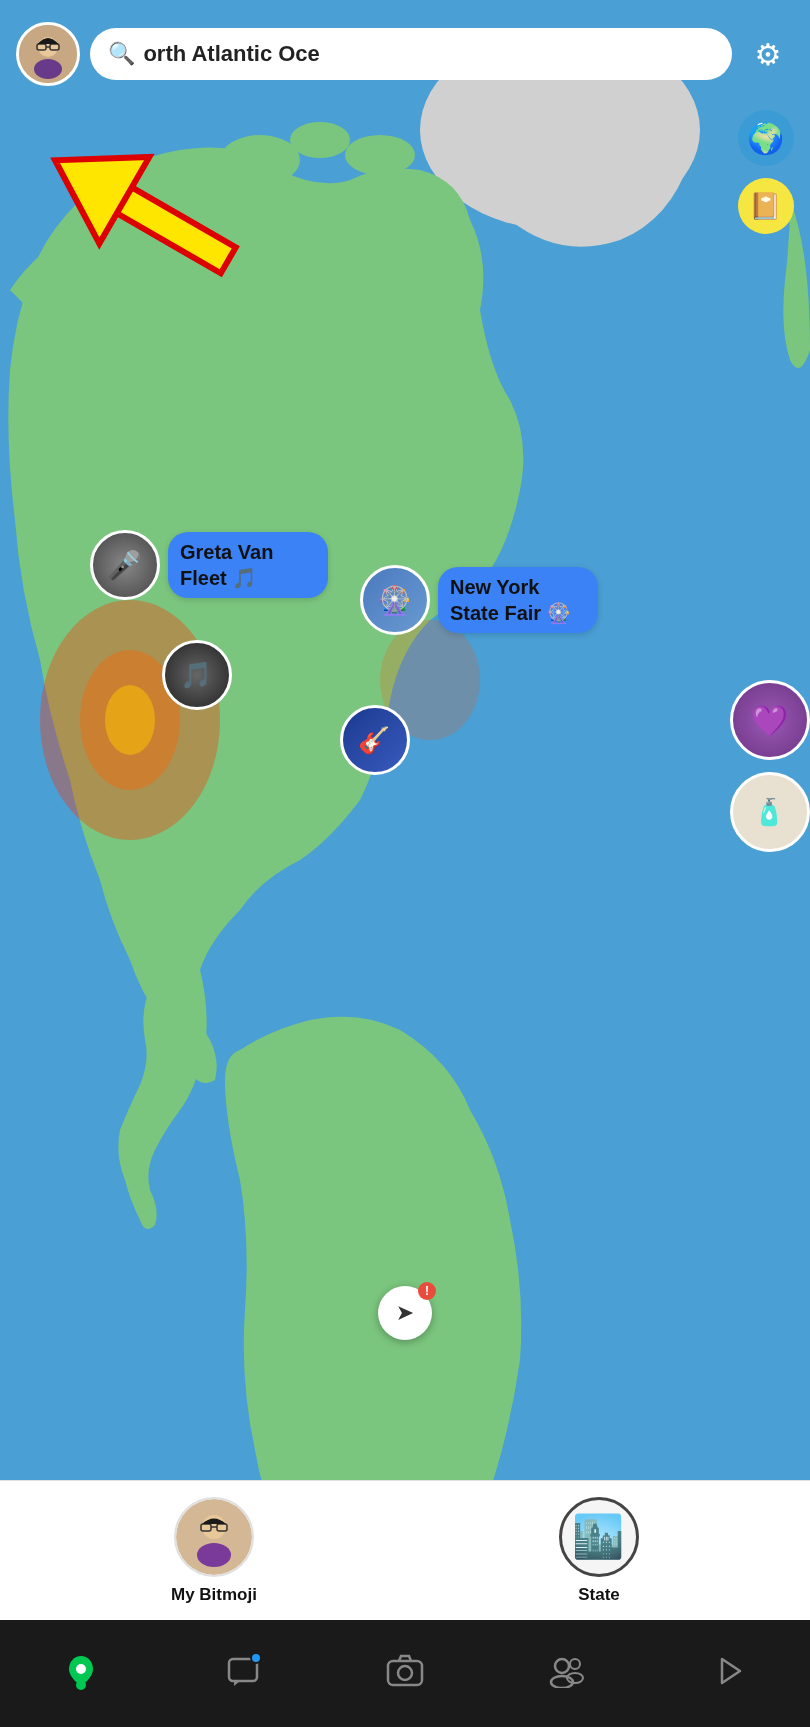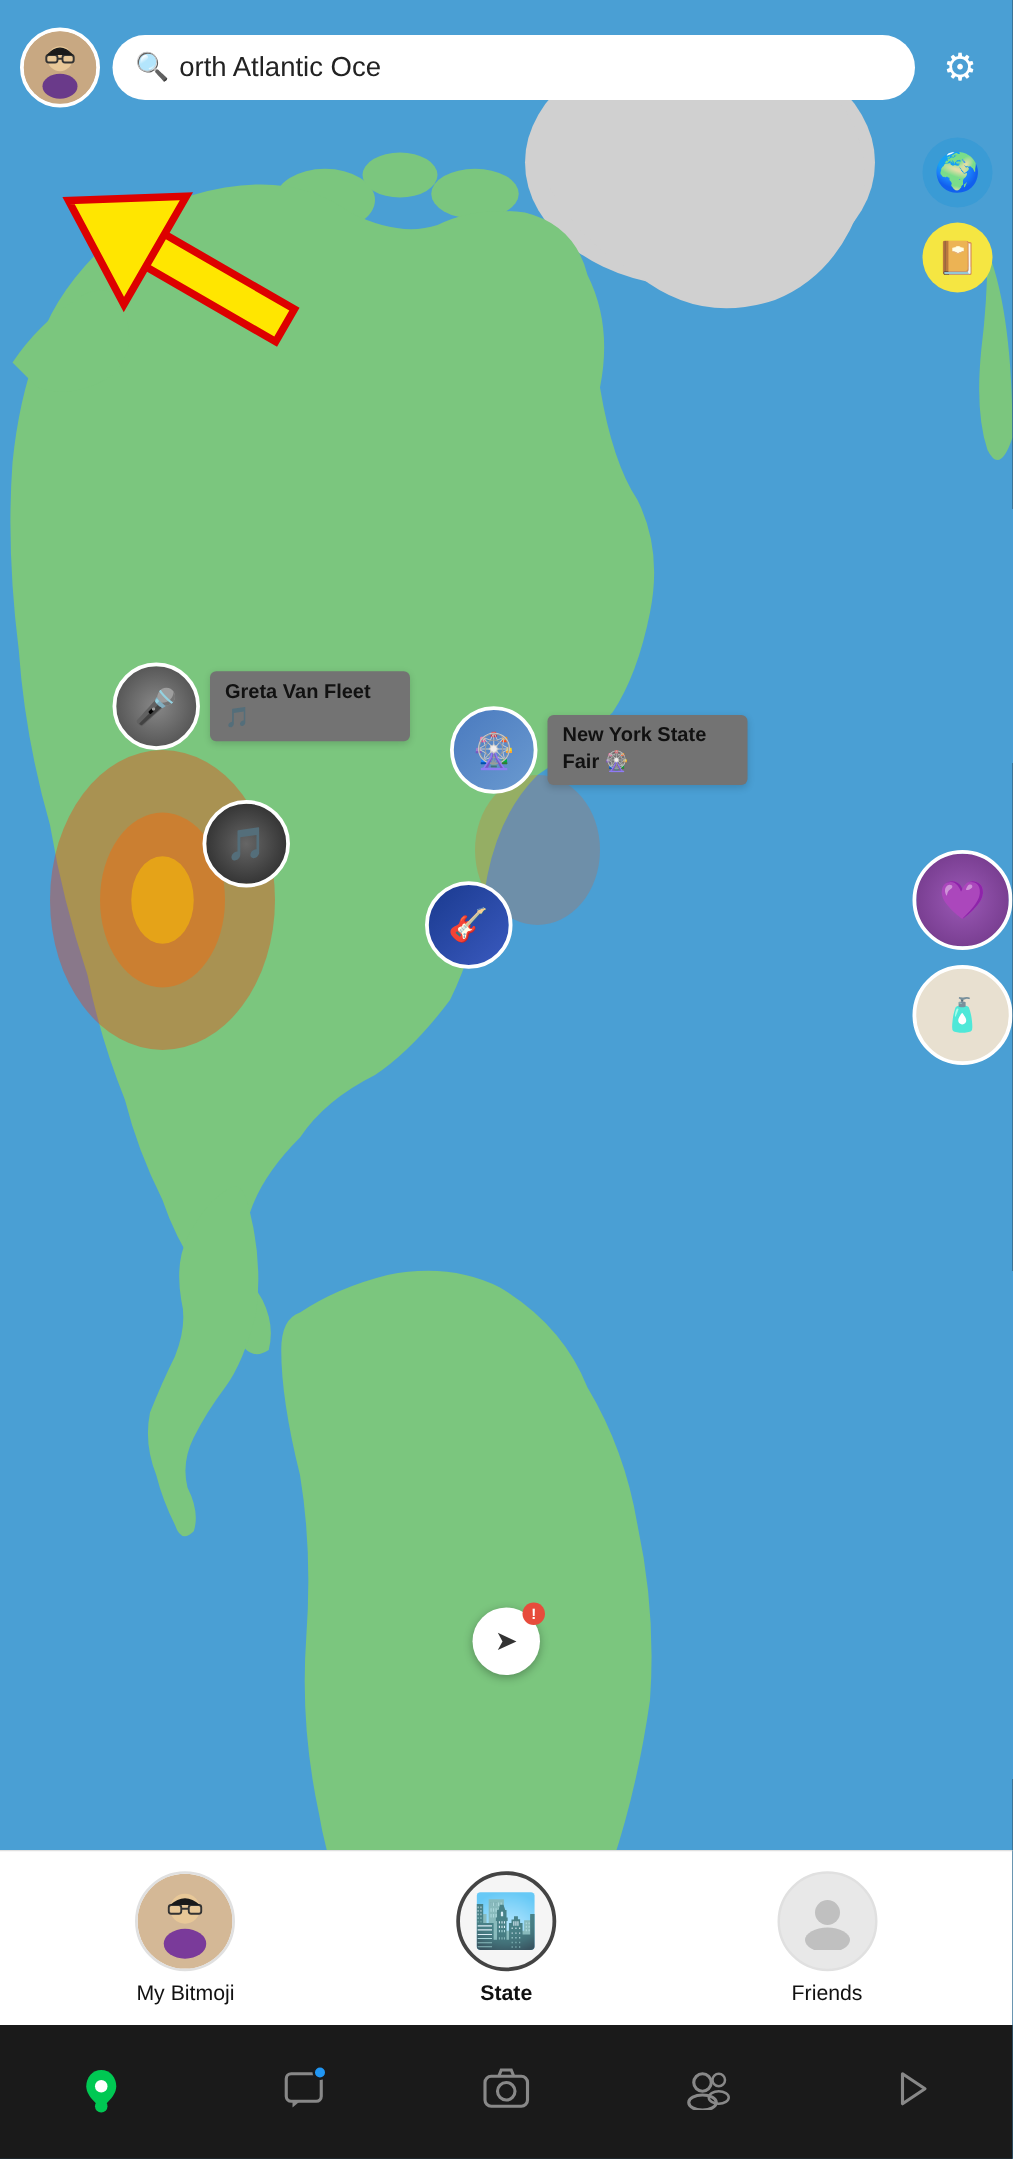--- a/index.html
+++ b/index.html
@@ -73,21 +73,21 @@
       gap: 8px;
     }
 
     .search-icon-wrap {
       font-size: 22px;
       color: #666;
     }
 
     .search-text {
       font-size: 22px;
-      font-weight: 400;
+      font-weight: 700;
       color: #222;
     }
 
     .settings-btn {
       width: 52px;
       height: 52px;
       display: flex;
       align-items: center;
       justify-content: center;
       cursor: pointer;
@@ -182,24 +182,24 @@
       border: 3px solid white;
       overflow: hidden;
       flex-shrink: 0;
       display: flex;
       align-items: center;
       justify-content: center;
       font-size: 28px;
     }
 
     .event-label {
-      background: #737373;
-      border-radius: 5px;
+      background: #3b82f6;
+      border-radius: 20px;
       padding: 7px 12px;
-      font-size: 16px;
+      font-size: 20px;
       font-weight: 600;
       color: #111;
       line-height: 1.3;
       box-shadow: 0 2px 6px rgba(0,0,0,0.15);
       max-width: 160px;
     }
 
     
     .side-thumb {
       position: absolute;
@@ -279,21 +279,21 @@
       background: #f0f0f0;
       display: flex;
       align-items: center;
       justify-content: center;
       overflow: hidden;
       border: 2px solid #e0e0e0;
     }
 
     .tab-label {
       font-size: 17px;
-      font-weight: 400;
+      font-weight: 700;
       color: #111;
     }
 
     .tab-item.active .tab-circle {
       border: 3px solid #333;
     }
 
     .nav-icon-wrap {
       position: relative;
       display: inline-flex;
@@ -501,29 +501,20 @@
     <span class="tab-label">My Bitmoji</span>
   </div>
 
   <div class="tab-item active">
     <div class="tab-circle" style="background: #f5f5f5; border: 3px solid #444;">
       <span style="font-size:42px;">🏙️</span>
     </div>
     <span class="tab-label" style="font-weight:700;">State</span>
   </div>
 
-  <div class="tab-item">
-    <div class="tab-circle" style="background: #e8e8e8;">
-      <svg width="46" height="46" viewBox="0 0 46 46">
-        <circle cx="23" cy="16" r="10" fill="#c0c0c0"></circle>
-        <ellipse cx="23" cy="38" rx="18" ry="10" fill="#c0c0c0"></ellipse>
-      </svg>
-    </div>
-    <span class="tab-label">Friends</span>
-  </div>
 </div>
 
 <div id="bottom-nav">
   <div class="nav-item">
     <div class="nav-icon-wrap">
       <svg width="34" height="34" viewBox="0 0 34 34">
         <path d="M17,2 C10,2 5,8 5,15 C5,24 17,32 17,32 C17,32 29,24 29,15 C29,8 24,2 17,2 Z" fill="#00c853"></path>
         <circle cx="17" cy="15" r="5" fill="white"></circle>
       </svg>
       <div style="width:10px;height:10px;background:#00c853;border-radius:50%;position:absolute;bottom:-2px;left:50%;transform:translateX(-50%);"></div>

